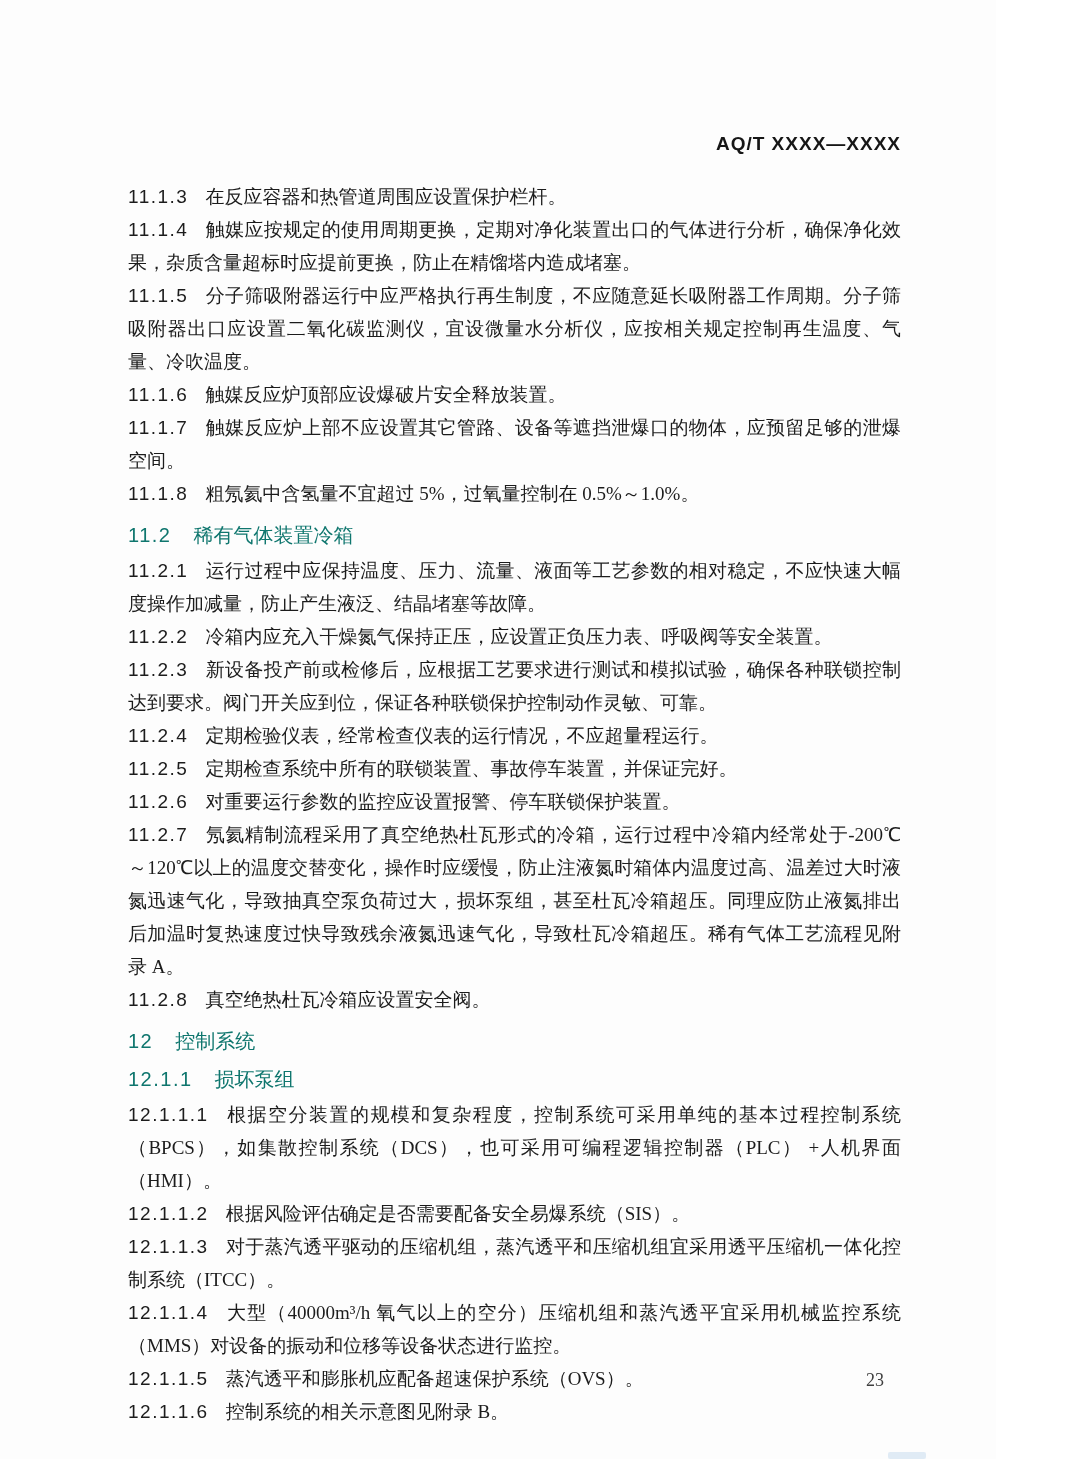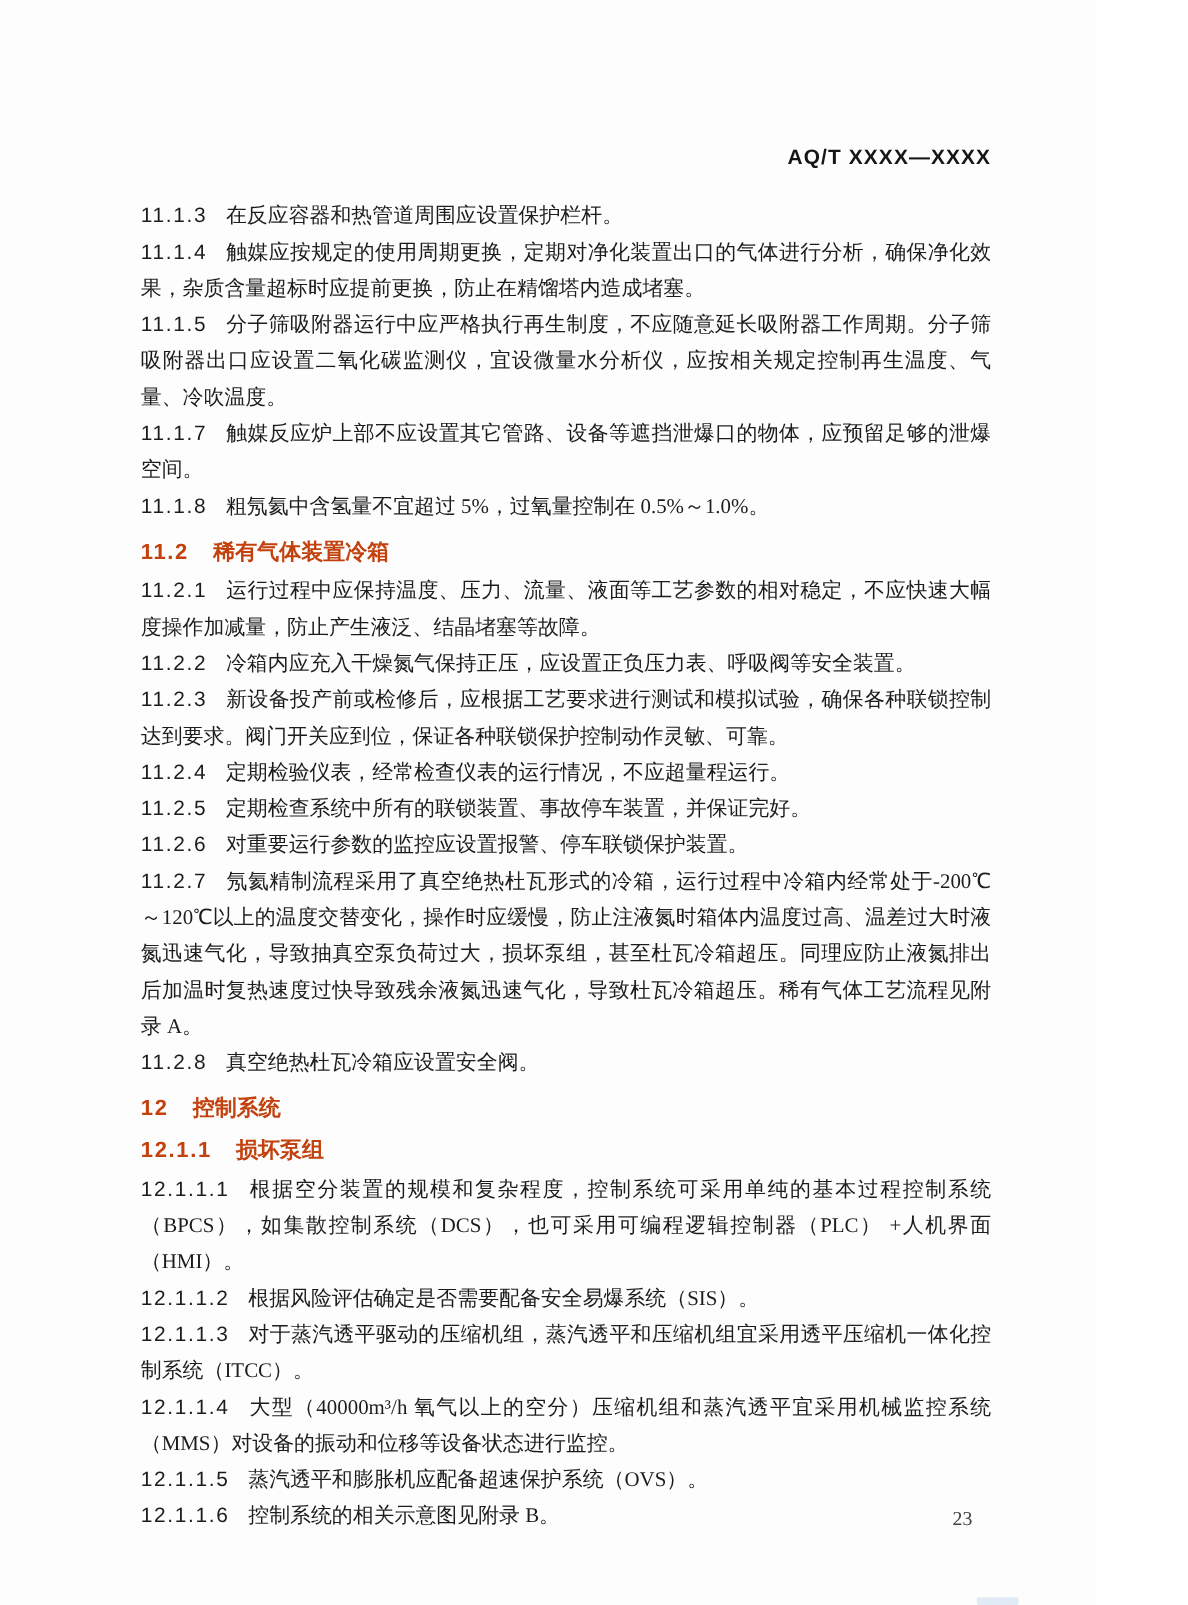--- a/index.html
+++ b/index.html
@@ -33,25 +33,25 @@
     color:#1c1c1c;
   }
   .clause .num{
     font-family:"Liberation Sans",sans-serif;
     letter-spacing:1.5px;
     margin-right:17px;
     white-space:nowrap;
   }
   .heading{
     font-family:"Liberation Sans",sans-serif;
-    font-weight:700;
+    font-weight:400;
     font-size:20px;
     line-height:26px;
     margin:12px 0 6px 0;
-    color:#c2410c;
+    color:#0f766e;
     text-align:left;
   }
   .heading .num{
     letter-spacing:1.5px;
     margin-right:22px;
     white-space:nowrap;
   }
   .page-footer{
     position:absolute;
     top:1370px;
@@ -80,20 +80,21 @@
   </div>
 
   <main class="doc-body" id="doc-body">
 
   <p class="clause"><span class="num">11.1.3</span><span class="txt">在反应容器和热管道周围应设置保护栏杆。</span></p>
 
   <p class="clause"><span class="num">11.1.4</span><span class="txt">触媒应按规定的使用周期更换，定期对净化装置出口的气体进行分析，确保净化效果，杂质含量超标时应提前更换，防止在精馏塔内造成堵塞。</span></p>
 
   <p class="clause"><span class="num">11.1.5</span><span class="txt">分子筛吸附器运行中应严格执行再生制度，不应随意延长吸附器工作周期。分子筛吸附器出口应设置二氧化碳监测仪，宜设微量水分析仪，应按相关规定控制再生温度、气量、冷吹温度。</span></p>
 
+  <p class="clause"><span class="num">11.1.6</span><span class="txt">触媒反应炉顶部应设爆破片安全释放装置。</span></p>
 
   <p class="clause"><span class="num">11.1.7</span><span class="txt">触媒反应炉上部不应设置其它管路、设备等遮挡泄爆口的物体，应预留足够的泄爆空间。</span></p>
 
   <p class="clause"><span class="num">11.1.8</span><span class="txt">粗氖氦中含氢量不宜超过 5%，过氧量控制在 0.5%～1.0%。</span></p>
 
   <p class="heading"><span class="num">11.2</span><span class="txt">稀有气体装置冷箱</span></p>
 
   <p class="clause"><span class="num">11.2.1</span><span class="txt">运行过程中应保持温度、压力、流量、液面等工艺参数的相对稳定，不应快速大幅度操作加减量，防止产生液泛、结晶堵塞等故障。</span></p>
 
   <p class="clause"><span class="num">11.2.2</span><span class="txt">冷箱内应充入干燥氮气保持正压，应设置正负压力表、呼吸阀等安全装置。</span></p>

